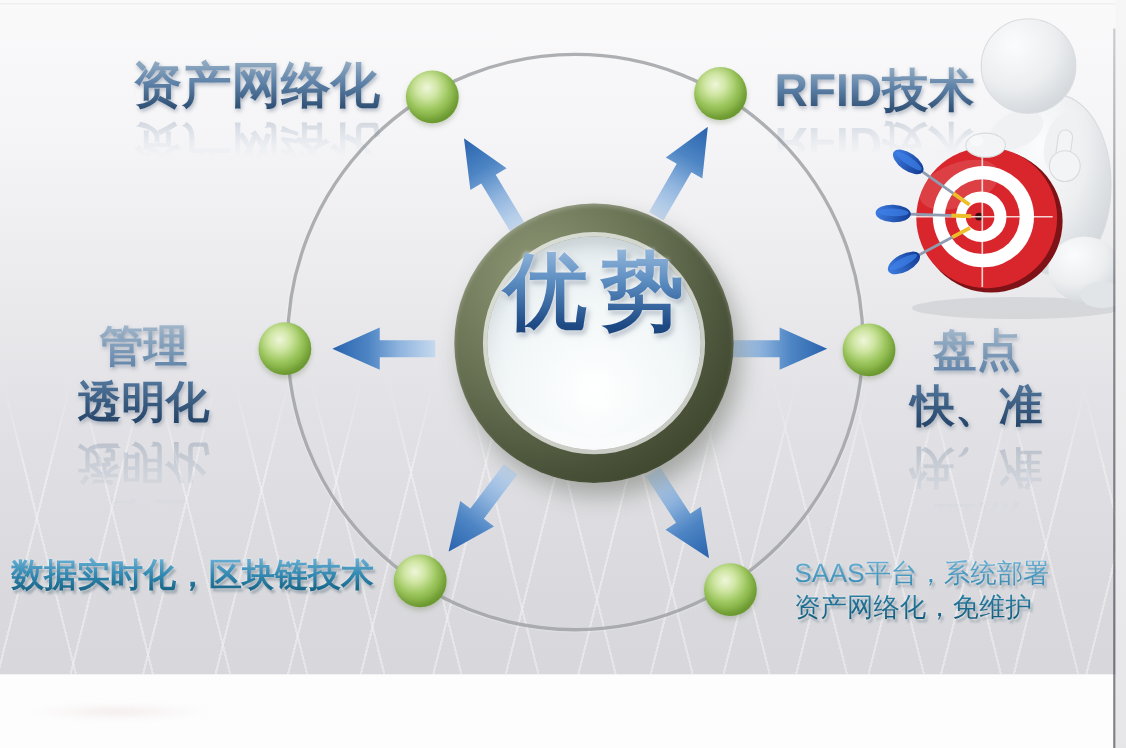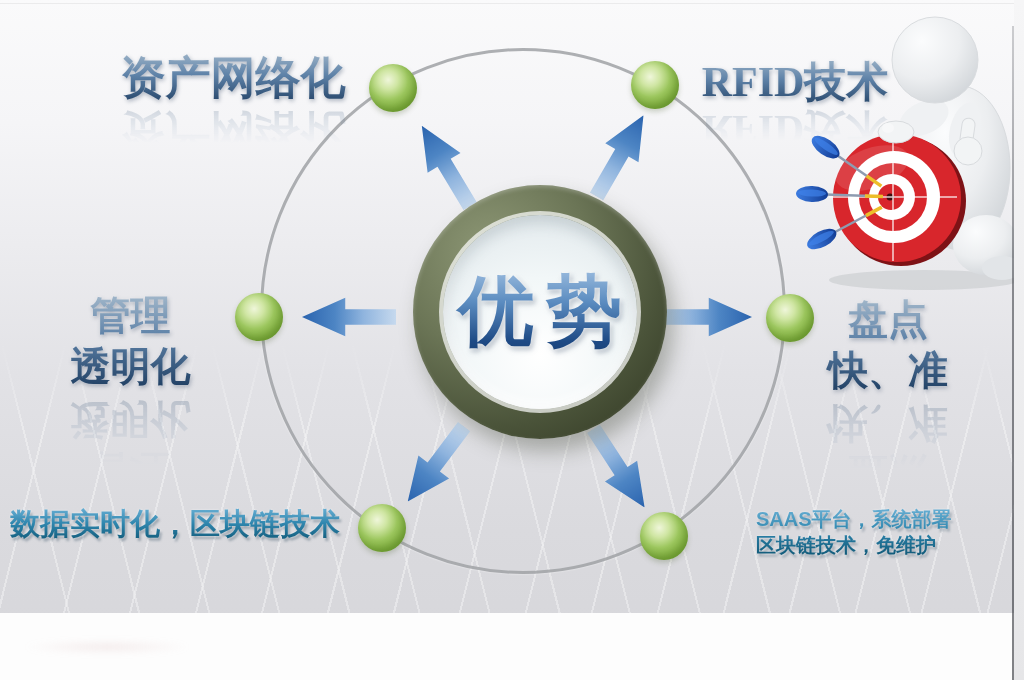--- a/index.html
+++ b/index.html
@@ -49,45 +49,45 @@
   .a-ur{left:573px;top:132px;transform:rotate(-60deg);}
   .a-dl{left:389px;top:440px;transform:rotate(127deg);}
   .a-dr{left:572px;top:444px;transform:rotate(57deg);}
 
   .hub{position:absolute;left:413px;top:185px;width:254px;height:254px;border-radius:50%;z-index:6;
     background:radial-gradient(circle at 30% 26%, #8d9775 0%, #6b7556 38%, #4a5339 68%, #2d331f 100%);
     box-shadow:7px 12px 20px rgba(60,65,50,.35), inset 0 2px 4px rgba(255,255,255,.25);}
   .hub-inner{position:absolute;left:30px;top:30px;right:30px;bottom:30px;border-radius:50%;
     background:radial-gradient(circle at 50% 72%, #ffffff 0%, #f2f7f8 45%, #dde5e9 100%);
     box-shadow:0 0 0 4px rgba(255,255,255,.7), inset 0 8px 14px rgba(90,110,120,.22), inset 0 -6px 12px rgba(255,255,255,.9);
-    display:flex;align-items:center;justify-content:center;}
+    display:flex;align-items:flex-start;justify-content:center;}
   .hub-label{font-size:76px;font-weight:900;letter-spacing:12px;padding-left:12px;white-space:nowrap;}
 
   .lbl{position:absolute;z-index:7;font-weight:900;white-space:nowrap;}
-  .g-navy{color:#24466e;font-family:Liberation Serif, serif;}
+  .g-navy{color:#24466e;}
   .g-teal{color:#18607f;}
   .g-hub{color:#2a5590;}
   @supports (-webkit-background-clip:text){
     .g-navy{background-image:linear-gradient(180deg,#a9bdce 0%,#5e82a8 45%,#1b3a5e 100%);
       -webkit-background-clip:text;background-clip:text;color:transparent;}
     .g-teal{background-image:linear-gradient(180deg,#6fb4d8 0%,#2e85ad 48%,#0e5573 100%);
       -webkit-background-clip:text;background-clip:text;color:transparent;}
     .g-hub{background-image:linear-gradient(180deg,#a9c6e5 0%,#5b8cc0 40%,#1e4a85 78%,#163a6b 100%);
       -webkit-background-clip:text;background-clip:text;color:transparent;}
   }
   .lbl-3d{filter:drop-shadow(1px 2px 2px rgba(30,50,80,.35)) drop-shadow(0 0 1px rgba(255,255,255,.5));}
   .hub-3d{filter:drop-shadow(0 0 2px rgba(255,255,255,.9)) drop-shadow(2px 3px 2px rgba(40,60,90,.3));}
   .desc-3d{filter:drop-shadow(2px 3px 1px rgba(15,45,70,.3)) drop-shadow(0 0 1px rgba(255,255,255,.55));}
 
   .lbl-tl{left:118px;top:48px;width:230px;text-align:center;font-size:45px;}
   .lbl-tr{left:695px;top:54px;width:200px;text-align:center;font-size:42px;}
   .lbl-left{left:48px;top:290px;width:165px;text-align:center;font-size:40px;line-height:1.28;}
   .lbl-right{left:808px;top:294px;width:160px;text-align:center;font-size:40px;line-height:1.28;}
   .lbl-bl{left:10px;top:506px;font-size:30px;font-weight:800;line-height:1.22;}
-  .lbl-br{left:756px;top:506px;font-size:20px;font-weight:700;line-height:1.3;}
+  .lbl-br{left:722px;top:506px;font-size:24px;font-weight:400;line-height:1.3;}
 
   .refl{position:absolute;z-index:7;font-weight:900;white-space:nowrap;opacity:.24;
     transform:scaleY(-1);filter:blur(.6px);
     -webkit-mask-image:linear-gradient(to bottom,transparent 30%,rgba(0,0,0,.9) 100%);
             mask-image:linear-gradient(to bottom,transparent 30%,rgba(0,0,0,.9) 100%);}
   .refl-tl{left:118px;top:102px;width:230px;text-align:center;font-size:45px;}
   .refl-tr{left:695px;top:102px;width:200px;text-align:center;font-size:42px;}
   .refl-left{left:48px;top:394px;width:165px;text-align:center;font-size:40px;line-height:1.28;}
   .refl-right{left:808px;top:398px;width:160px;text-align:center;font-size:40px;line-height:1.28;}
 
@@ -161,21 +161,21 @@
     <div>盘点</div>
     <div>快、准</div>
   </div>
 
   <div class="lbl lbl-bl g-teal desc-3d">
     <div>数据实时化，区块链技术</div>
   </div>
 
   <div class="lbl lbl-br g-teal desc-3d">
     <div>SAAS平台，系统部署</div>
-    <div>区块链技术，免维护</div>
+    <div>资产网络化，免维护</div>
   </div>
 
   <svg class="mascot" viewBox="0 0 250 290">
     <defs>
       <radialGradient id="gBody" cx="35%" cy="28%" r="80%">
         <stop offset="0" stop-color="#fbfcfd"></stop>
         <stop offset="0.55" stop-color="#eceef0"></stop>
         <stop offset="1" stop-color="#d0d4d8"></stop>
       </radialGradient>
       <linearGradient id="gFlight" x1="0" y1="0" x2="1" y2="0">

